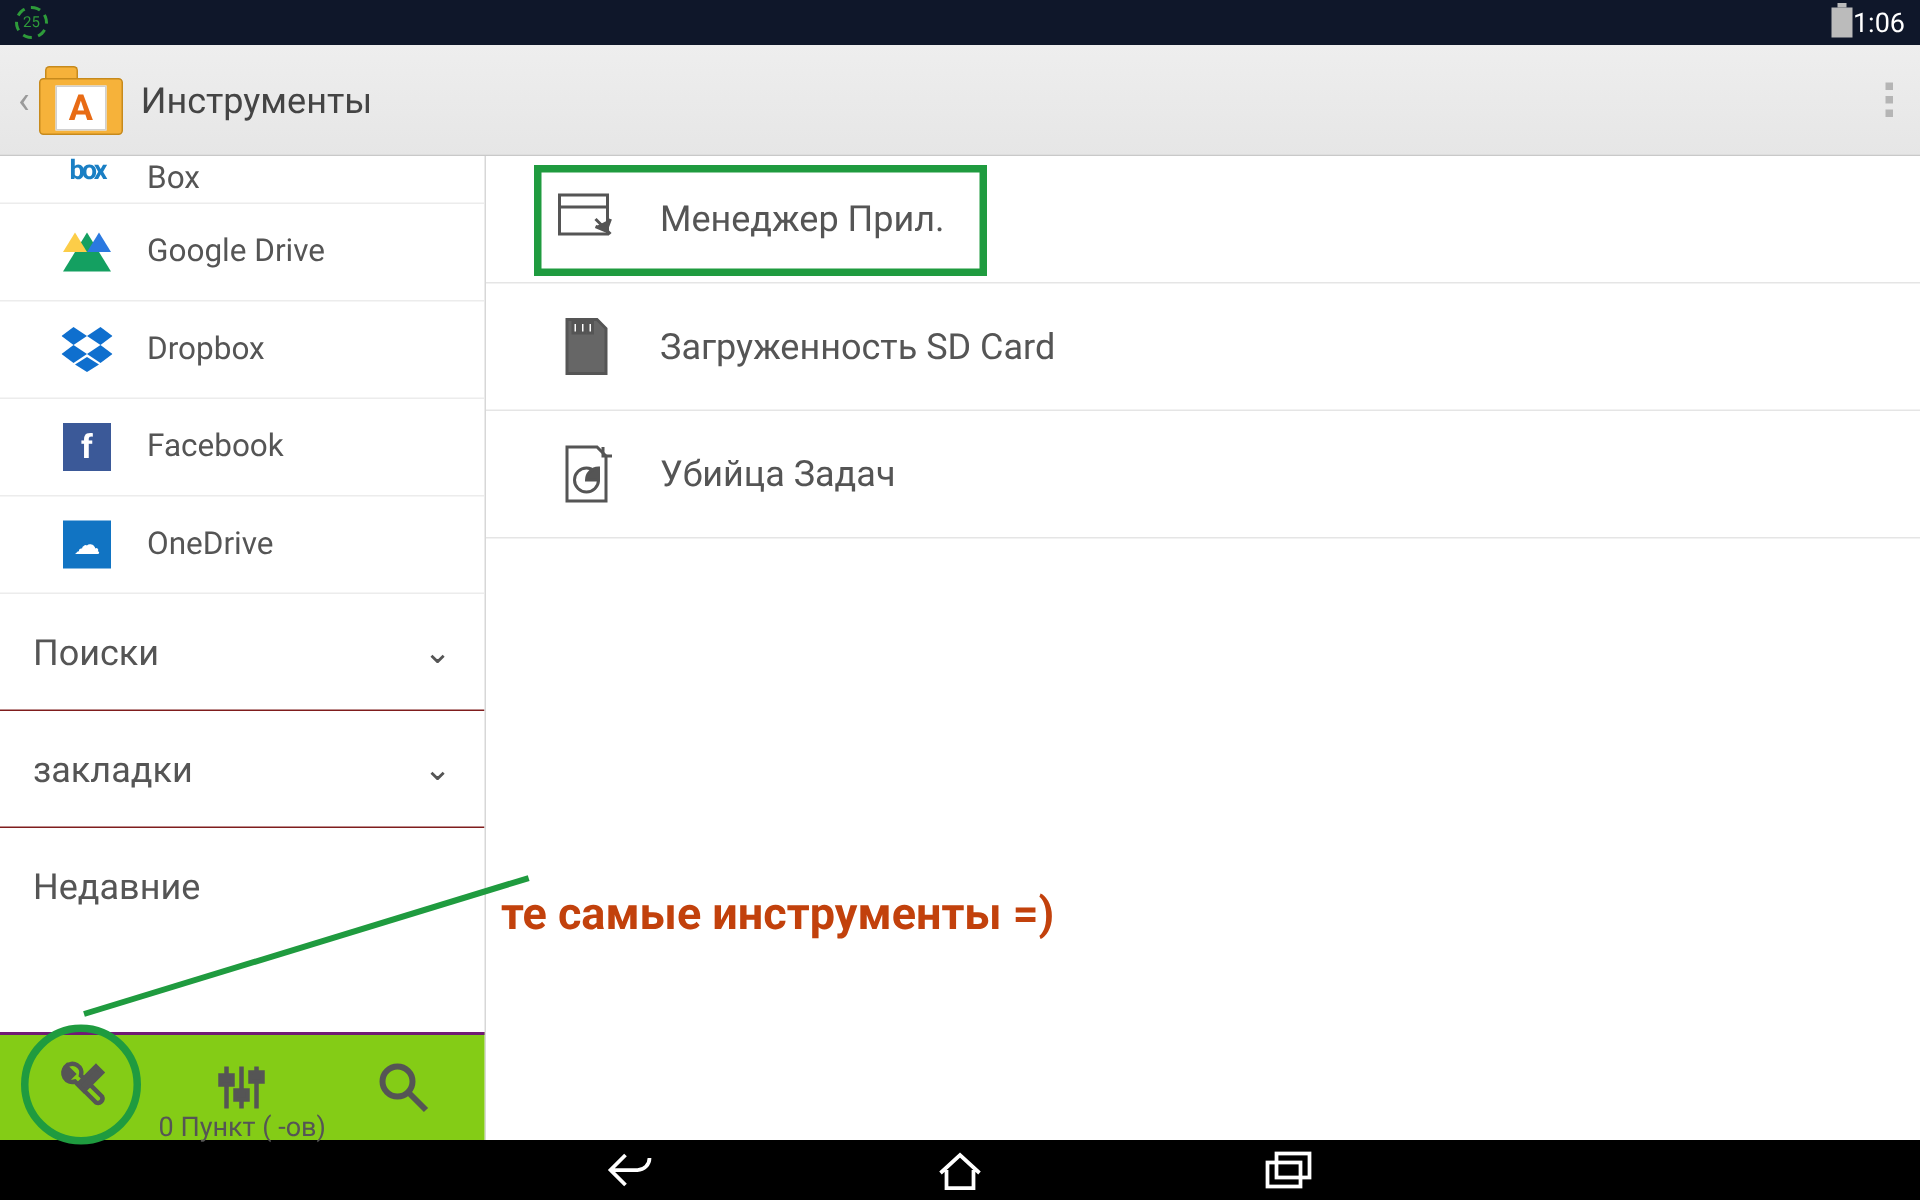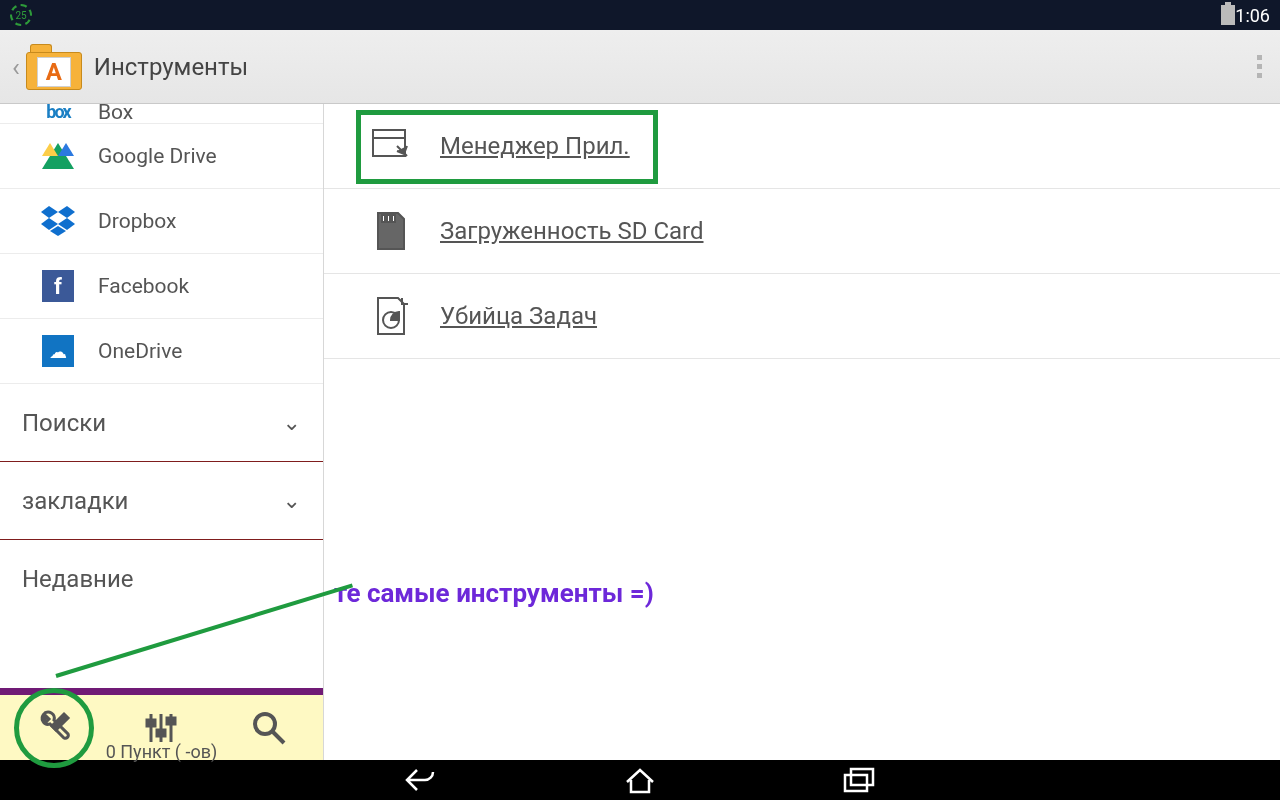--- a/index.html
+++ b/index.html
@@ -17,36 +17,36 @@
   .appbar .overflow span { width: 5px; height: 5px; background: #b5b5b5; }
   .app-icon { width: 56px; height: 46px; margin-right: 12px; position: relative; }
   .folder-back { position:absolute; bottom:0; left:0; width:56px; height:38px; background:#f6b23a; border-radius:3px; border:1px solid #c78a1c; }
   .folder-tab { position:absolute; top:0; left:4px; width:22px; height:10px; background:#f6b23a; border:1px solid #c78a1c; border-bottom:none; border-radius:3px 3px 0 0; }
   .folder-a { position:absolute; bottom:3px; left:11px; width:34px; height:30px; background:#fff; display:flex; align-items:center; justify-content:center; color:#e86b14; font-weight:bold; font-size:24px; border:1px solid #d0d0d0; }
 
   .content { display:flex; height: 656px; }
   .sidebar { width: 324px; border-right: 1px solid #d7d7d7; background:#fff; display:flex; flex-direction:column; position:relative; }
   .side-list { flex: 1 1 auto; overflow:hidden; }
   .side-item { height: 65px; display:flex; align-items:center; padding: 0 16px 0 40px; border-bottom: 1px solid #ececec; font-size: 21px; color:#555; }
-  .side-item.cut { height: 20px; align-items:center; padding-bottom:4px; }
+  .side-item.cut { height: 32px; align-items:flex-end; padding-bottom:4px; }
   .side-item .ic { width: 36px; height: 36px; margin-right: 22px; display:flex; align-items:center; justify-content:center; }
   .section-row { height: 78px; display:flex; align-items:center; justify-content:space-between; padding: 0 22px; border-bottom:1px solid #7f1d1d; font-size:24px; color:#555; }
   .chev { font-size: 22px; color:#555; }
-  .bottom-tabs { height: 72px; background:#fef9c3; border-top:7px solid #701a75; display:flex; align-items:center; justify-content:space-around; position:relative; }
+  .bottom-tabs { height: 72px; background:#84cc16; border-top:2px solid #701a75; display:flex; align-items:center; justify-content:space-around; position:relative; }
   .bottom-tabs .tab { width:56px; height:56px; display:flex; align-items:center; justify-content:center; }
   .tool-circle { position:absolute; left:14px; top:-7px; width:80px; height:80px; border:5px solid #1f9b3f; border-radius:50%; pointer-events:none; }
   .status-text { position:absolute; bottom:-2px; left:0; right:0; text-align:center; font-size:18px; color:#555; }
 
   .main { flex:1; position:relative; }
-  .tool-row { height: 85px; display:flex; align-items:center; padding-left: 46px; border-bottom:1px solid #e5e5e5; font-size:24px; color:#555;text-decoration:underline; }
+  .tool-row { height: 85px; display:flex; align-items:center; padding-left: 46px; border-bottom:1px solid #e5e5e5; font-size:24px; color:#555; }
   .tool-row .tic { width:42px; height:42px; margin-right: 28px; display:flex; align-items:center; justify-content:center; }
   .tool-row.highlight { position:relative; }
   .green-box { position:absolute; left:32px; top:6px; width:302px; height:74px; border:5px solid #1f9b3f; pointer-events:none; }
 
-  .annotation { position:absolute; left:10px; top:474px; font-size:26px; font-weight:bold; color:#6d28d9; }
+  .annotation { position:absolute; left:10px; top:488px; font-size:30px; font-weight:bold; color:#c2410c; }
   .anno-line { position:absolute; width:310px; height:4px; background:#1f9b3f; transform-origin: left center; transform: rotate(-17deg); pointer-events:none; }
 
   .navbar { height: 40px; background:#000; display:flex; align-items:center; justify-content:center; gap:180px; }
   .navbtn { width:40px; height:40px; display:flex; align-items:center; justify-content:center; }
 
   
   .ic-box { font-size:18px; color:#1a7fc4; font-weight:bold; letter-spacing:-2px;}
   .ic-gd { width:0;height:0; border-left:16px solid transparent; border-right:16px solid transparent; border-bottom:26px solid #14a061; position:relative;}
   .ic-gd::after{content:"";position:absolute;left:-16px;top:0;width:0;height:0;border-left:8px solid transparent;border-right:8px solid transparent;border-bottom:13px solid #fccd48;}
   .ic-gd::before{content:"";position:absolute;right:-16px;top:0;width:0;height:0;border-left:8px solid transparent;border-right:8px solid transparent;border-bottom:13px solid #2b79e0;}

